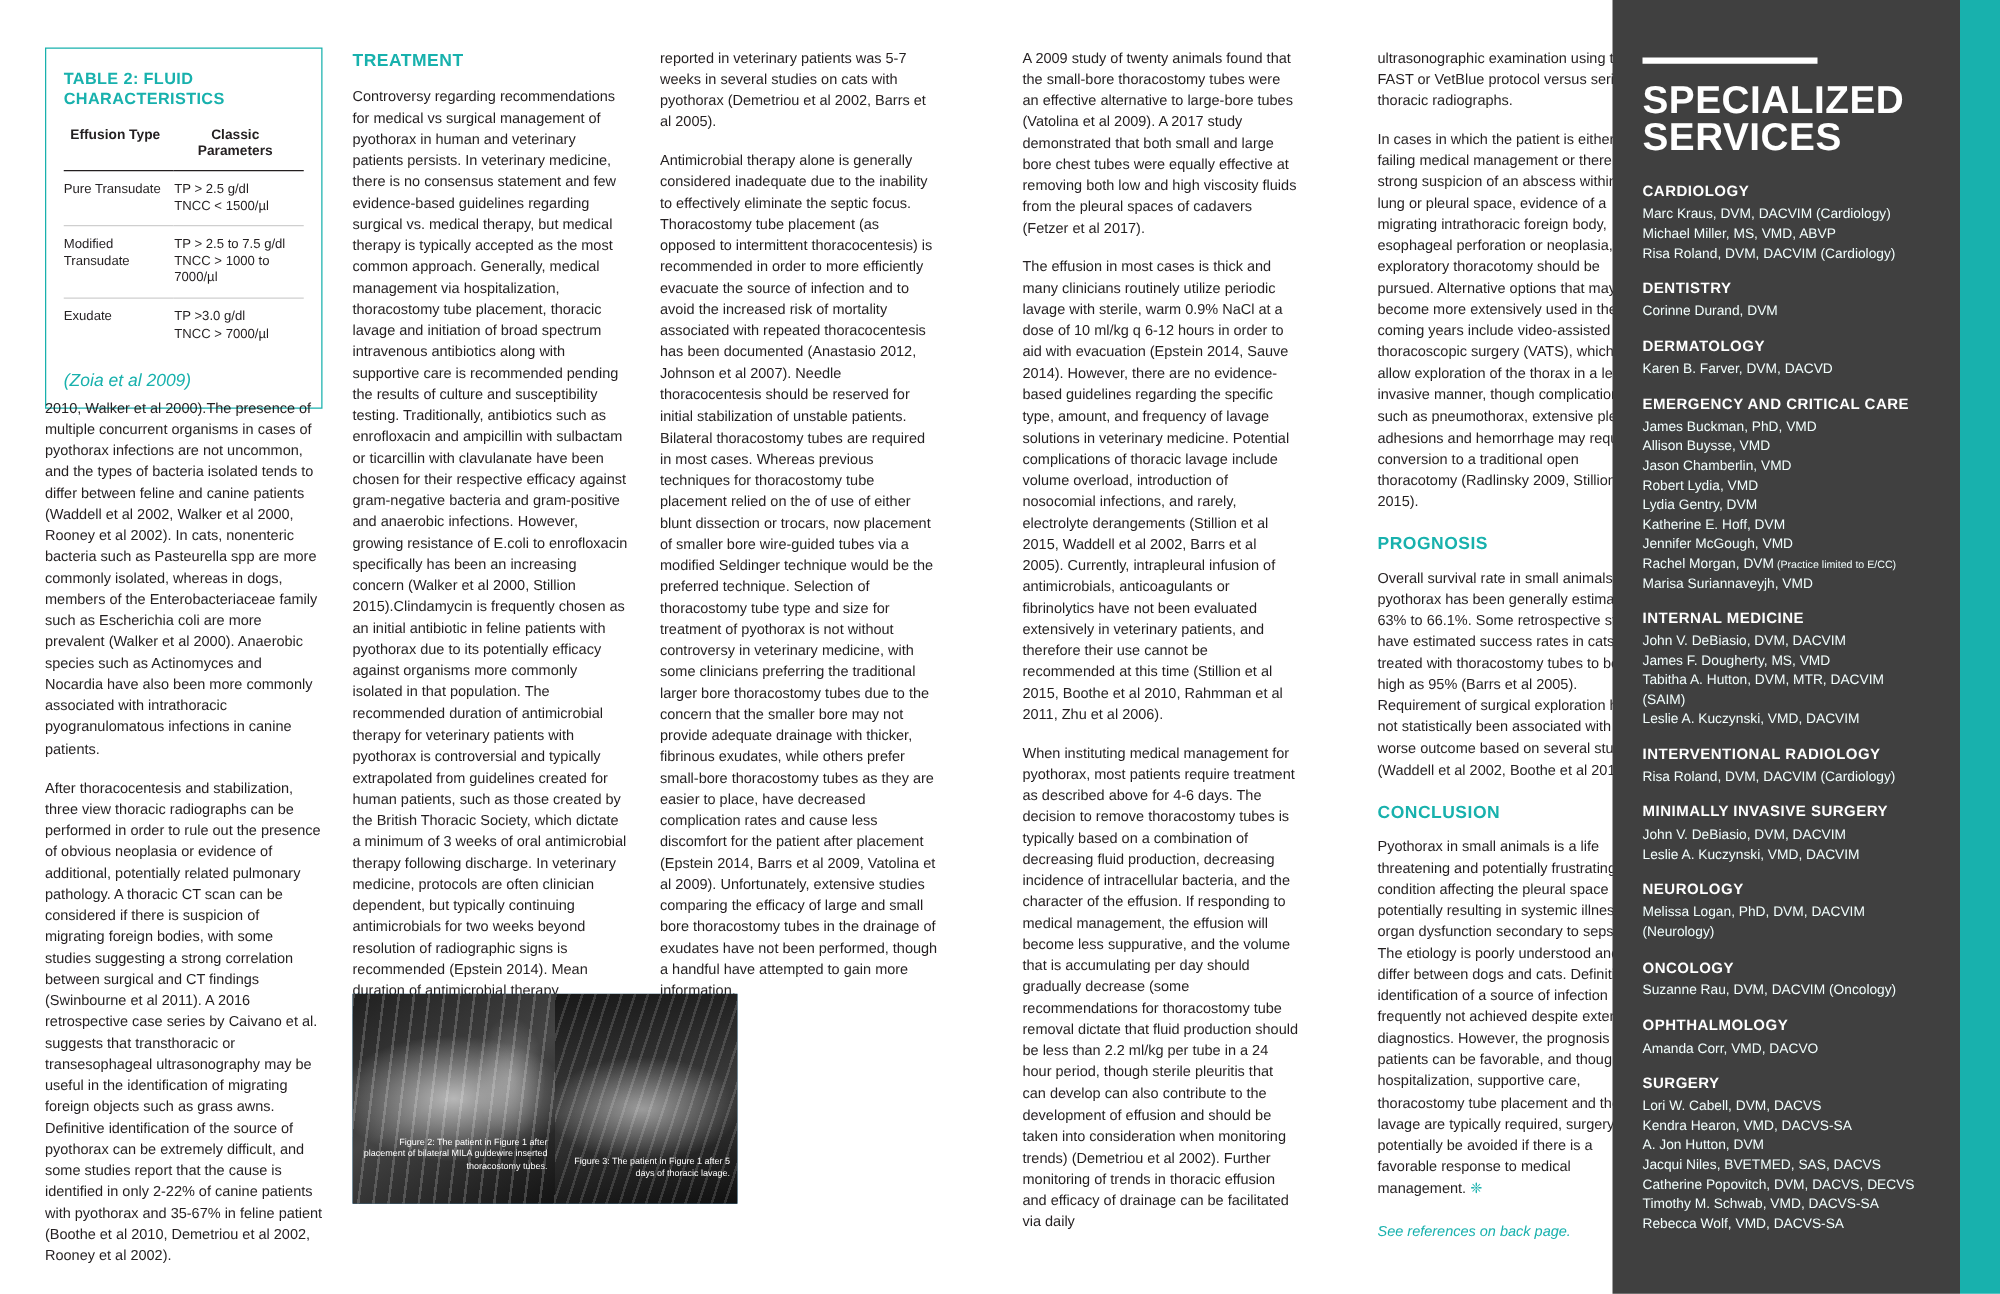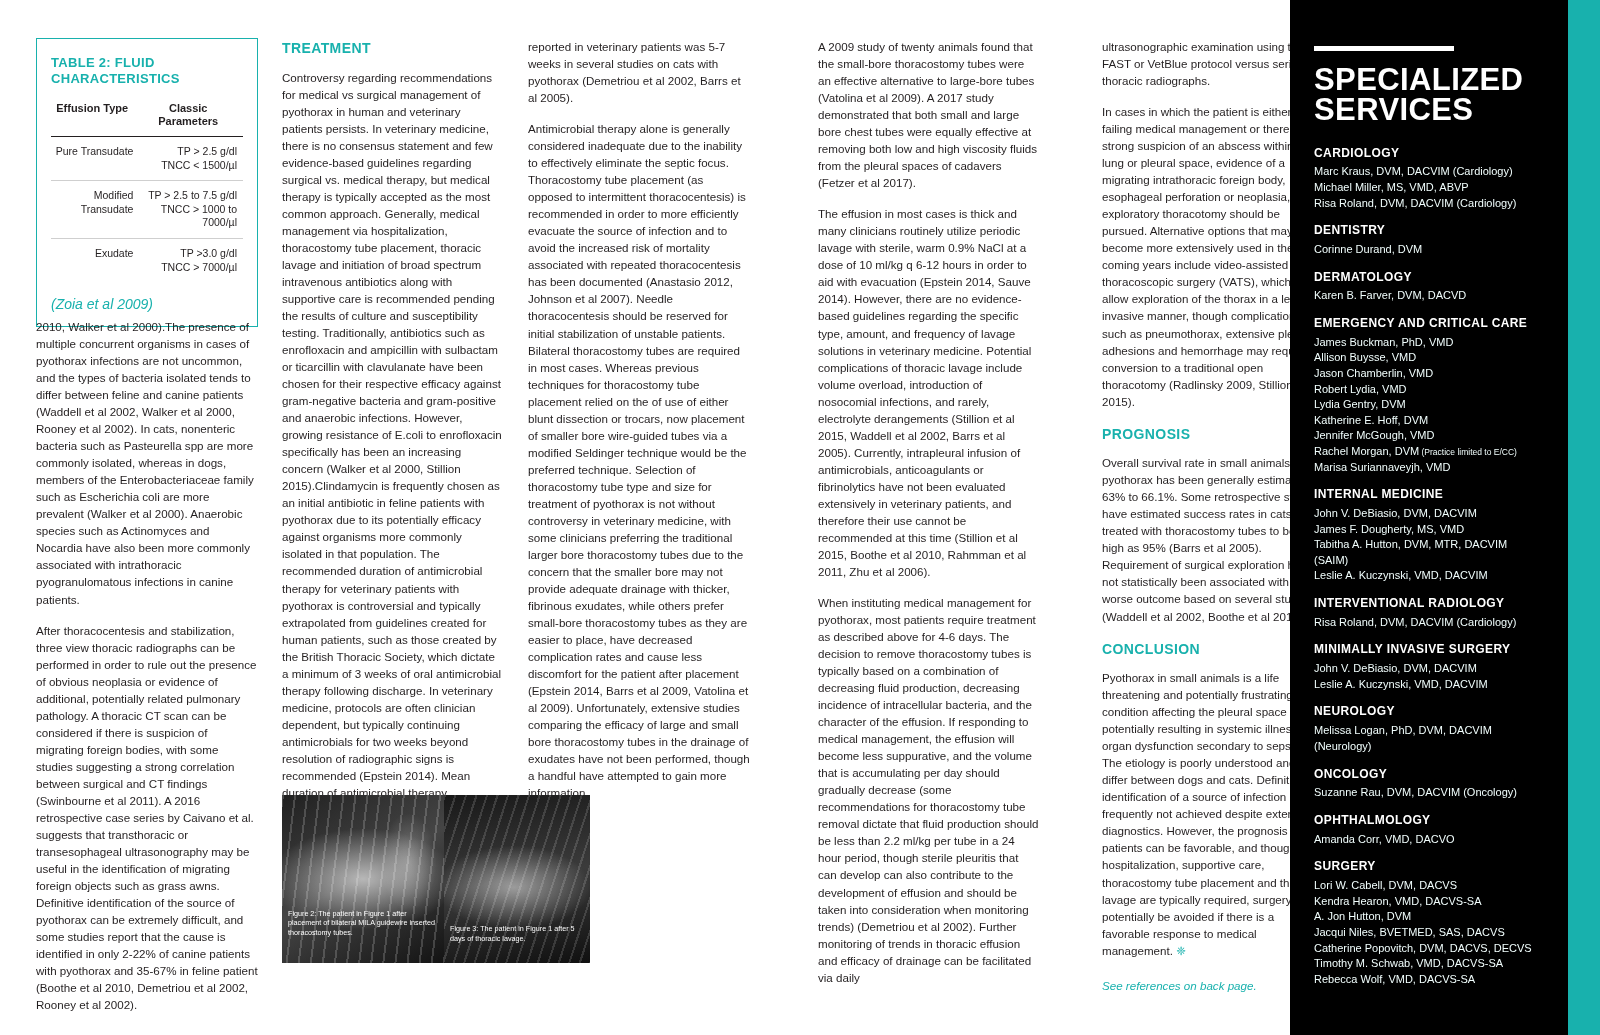--- a/index.html
+++ b/index.html
@@ -10,21 +10,21 @@
     color:#231f20;
     overflow:hidden;
     position:relative;
   }
   .page{position:relative;width:1600px;height:1035px;}
 
   
   .rail-right{position:absolute;top:0;right:0;width:32px;height:1035px;background:#18b1ad;}
   .sidebar{
     position:absolute;top:0;right:32px;width:278px;height:1035px;
-    background:#000000;color:#ffffff;
+    background:#404040;color:#ffffff;
     box-sizing:border-box;padding:46px 24px 20px 24px;
   }
   .sidebar .rule{width:140px;height:5px;background:#ffffff;margin-bottom:14px;}
   .sidebar h1{
     font-size:31px;line-height:0.96;letter-spacing:.4px;
     margin:0 0 22px 0;font-weight:bold;text-transform:uppercase;
   }
   .svc-group{margin-bottom:13px;}
   .svc-title{
     font-size:12px;font-weight:bold;letter-spacing:.4px;
@@ -43,21 +43,21 @@
     text-transform:uppercase;letter-spacing:.3px;margin-bottom:14px;
   }
   table.fluid{width:100%;border-collapse:collapse;font-size:10.5px;}
   table.fluid th{
     text-align:center;font-weight:bold;font-size:11px;
     padding:0 6px 8px 0;vertical-align:top;line-height:1.2;
     border-bottom:1px solid #231f20;
   }
   table.fluid td{
     padding:8px 6px 8px 0;vertical-align:top;line-height:1.3;
-    border-bottom:1px solid #cfcfcf;font-size:10.5px;text-align:right;
+    border-bottom:1px solid #cfcfcf;font-size:10.5px;
   }
   table.fluid tr:last-child td{border-bottom:none;}
   .tbl-src{
     margin-top:14px;font-size:14px;font-style:italic;color:#18b1ad;
   }
 
   
   .col{position:absolute;top:38px;font-size:11.6px;line-height:1.47;text-align:left;}
   .col p{margin:0 0 14px 0;}
   .col1{left:36px;top:318px;width:222px;}
@@ -71,21 +71,21 @@
     text-transform:uppercase;margin:0 0 10px 0;
   }
   .secthead.sp{margin-top:4px;}
   .leaf{color:#18b1ad;}
   .refs{
     color:#18b1ad;font-style:italic;font-size:11.6px;margin-top:18px;
   }
 
   
   .figrow{position:absolute;left:282px;top:795px;width:468px;height:168px;display:flex;}
-  .fig{position:relative;height:168px;overflow:hidden;background:#0c4a6e;}
+  .fig{position:relative;height:168px;overflow:hidden;background:#0c4a6e;text-align:right;}
   .fig.f1{width:160px;}
   .fig.f2{width:162px;}
   .fig.f3{width:146px;}
   .fig .xray{position:absolute;inset:0;}
   .fig .cap{
     position:absolute;left:6px;right:6px;bottom:20px;
     color:#ffffff;font-size:7.2px;line-height:1.3;
   }
   .fig.f2 .cap{bottom:26px;}
 

